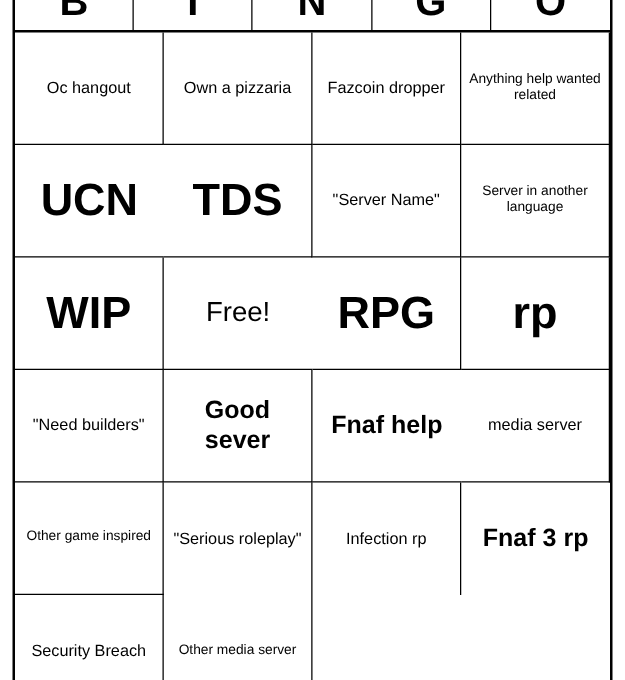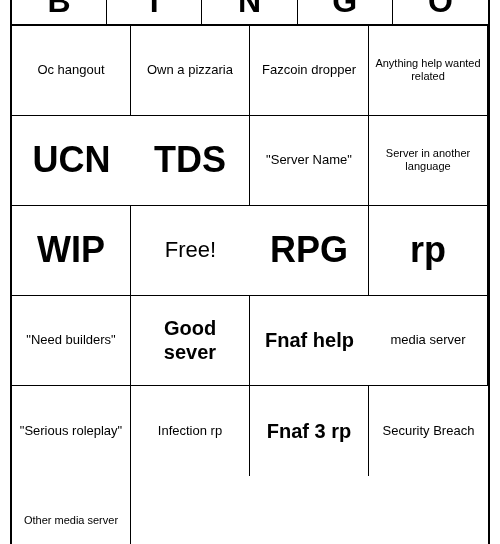--- a/index.html
+++ b/index.html
@@ -86,19 +86,20 @@
       <div class="bingo-cell">"Server Name"</div>
       <div class="bingo-cell small-text">Server in another language</div>
       <div class="bingo-cell xl-text">WIP</div>
       <div class="bingo-cell large-text">Free!</div>
       <div class="bingo-cell xl-text">RPG</div>
       <div class="bingo-cell xl-text">rp</div>
       <div class="bingo-cell">"Need builders"</div>
       <div class="bingo-cell medium-text">Good sever</div>
       <div class="bingo-cell medium-text">Fnaf help</div>
       <div class="bingo-cell">media server</div>
+      <div class="bingo-cell small-text">Other game inspired</div>
       <div class="bingo-cell">"Serious roleplay"</div>
       <div class="bingo-cell">Infection rp</div>
       <div class="bingo-cell medium-text">Fnaf 3 rp</div>
       <div class="bingo-cell">Security Breach</div>
       <div class="bingo-cell small-text">Other media server</div>
     </div>
 </div>
 
 </body></html>

